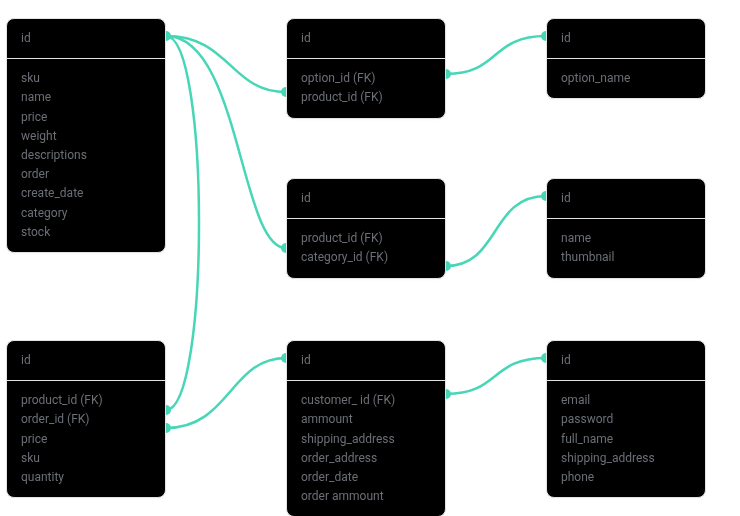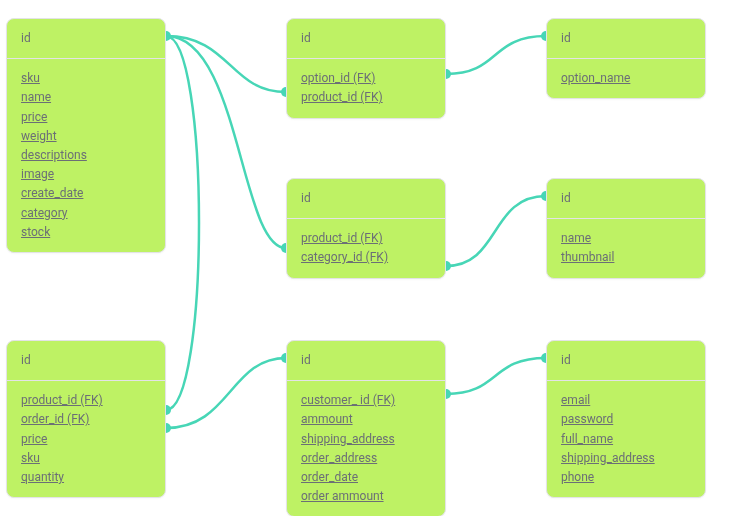--- a/index.html
+++ b/index.html
@@ -10,33 +10,32 @@
     background: #fff;
     width: 740px;
     height: 516px;
     position: relative;
   }
   .canvas { position: relative; width: 740px; height: 516px; }
   svg.connectors { position: absolute; top: 0; left: 0; width: 740px; height: 516px; pointer-events: none; }
   .table {
     position: absolute;
     width: 160px;
-    background: #bef264;
+    background: #000000;
     border: 1px solid #e3e3e6;
     border-radius: 8px;
     box-shadow: 0 1px 2px rgba(0,0,0,0.03);
     overflow: hidden;
   }
   .pk-section {
     padding: 10px 14px;
     border-bottom: 1px solid #e3e3e6;
   }
   .fields-section {
     padding: 10px 14px;
-    text-decoration: underline;
   }
   .field {
     line-height: 1.6;
     white-space: nowrap;
   }
 </style>
 </head>
 <body>
 
 <div class="canvas">
@@ -78,21 +77,21 @@
 
     <div class="pk-section">
         <div class="field">id</div>
       </div>
     <div class="fields-section">
       <div class="field">sku</div>
       <div class="field">name</div>
       <div class="field">price</div>
       <div class="field">weight</div>
       <div class="field">descriptions</div>
-      <div class="field">image</div>
+      <div class="field">order</div>
       <div class="field">create_date</div>
       <div class="field">category</div>
       <div class="field">stock</div>
     </div>
   </div>
 
   <div class="table" style="left:286px; top:18px;">
 
     <div class="pk-section">
         <div class="field">id</div>

